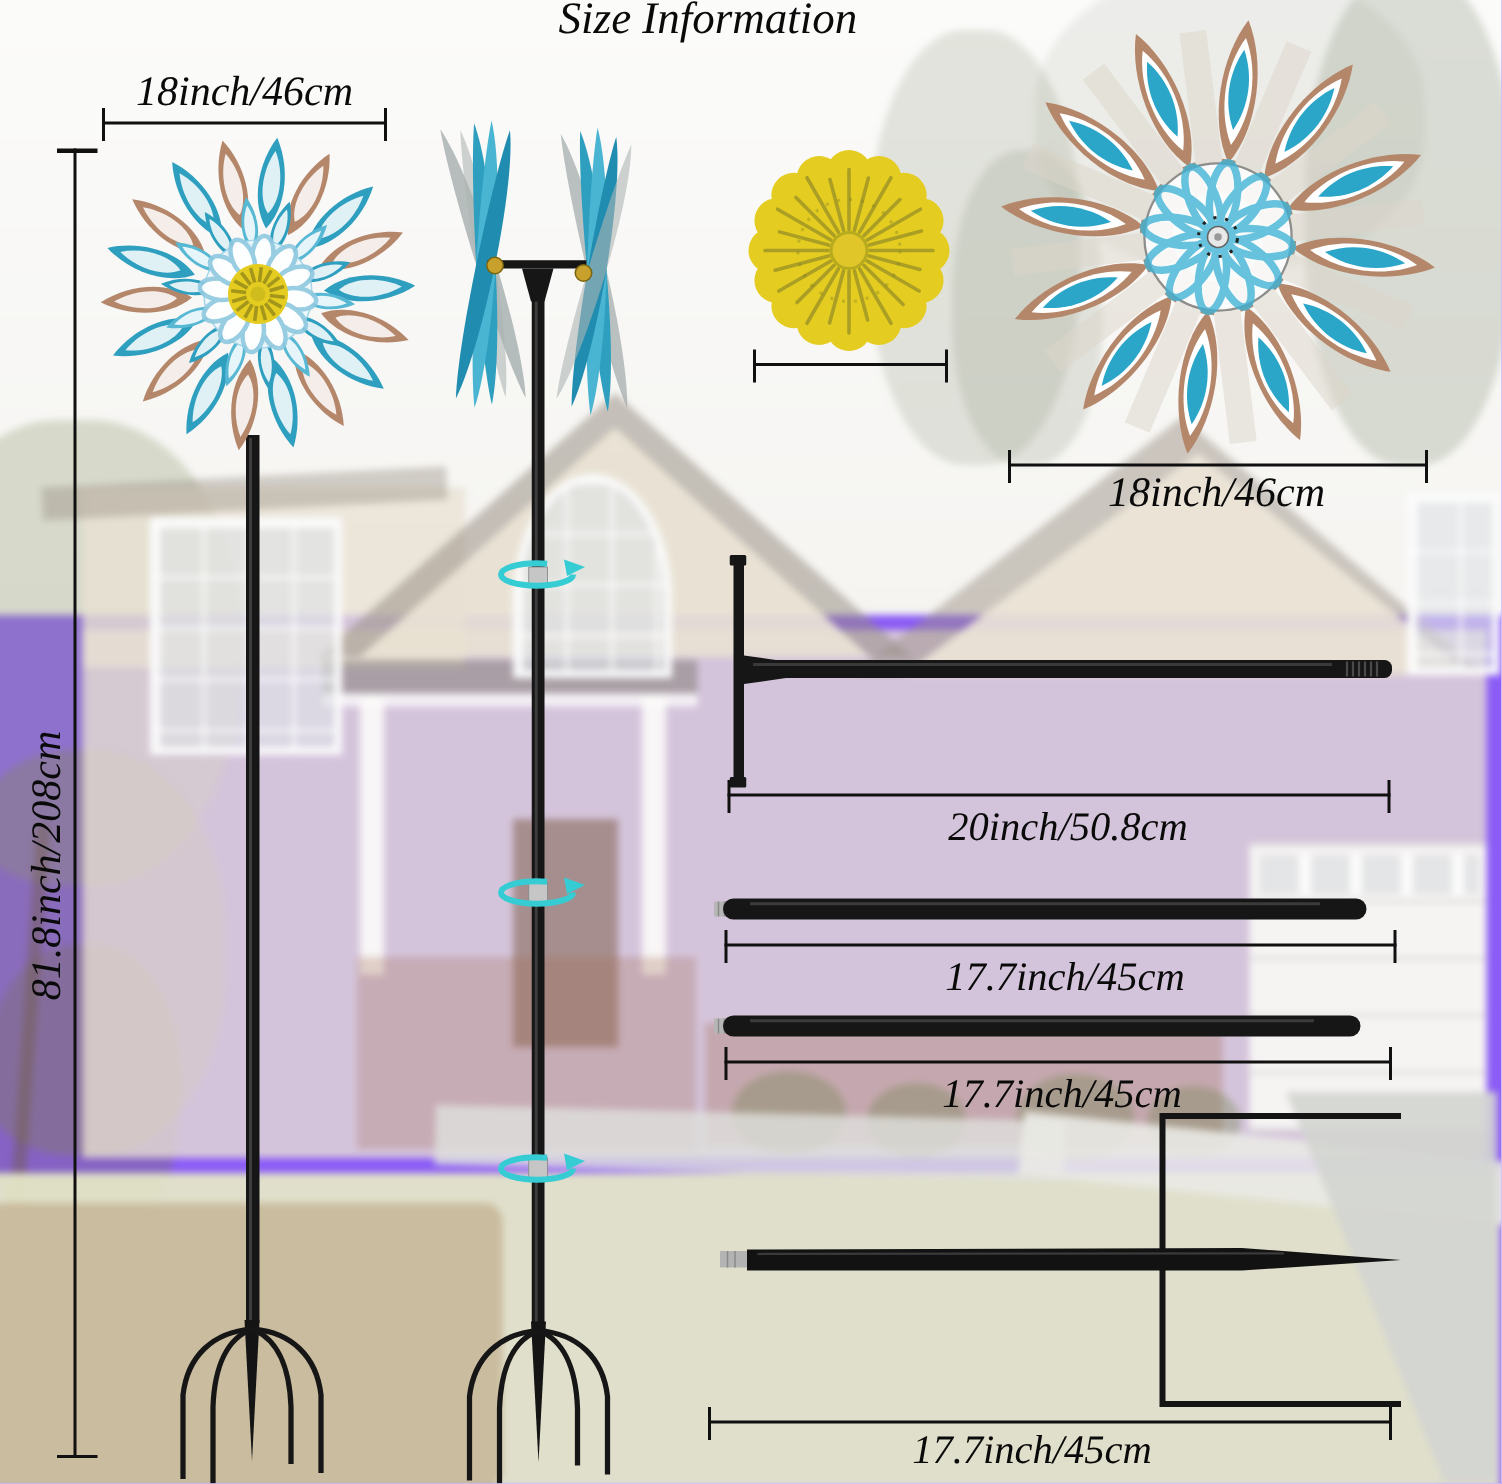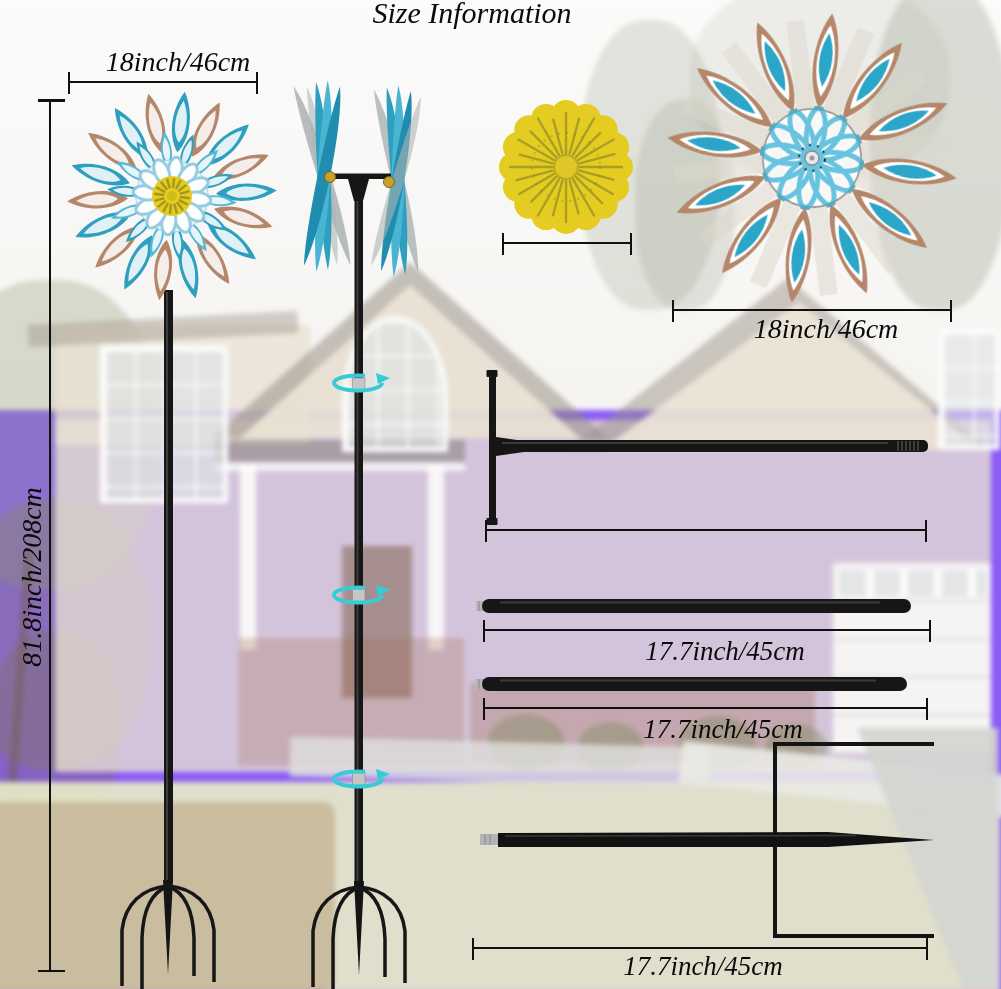--- a/index.html
+++ b/index.html
@@ -66,21 +66,21 @@
   .f-yellow{fill:var(--flower-yellow);} .f-gold{fill:var(--hub-gold);}
   .f-black{fill:var(--pole-black);} .s-cyan{stroke:var(--rotation-arrow-cyan);}
   .f-cyan{fill:var(--rotation-arrow-cyan);} .s-olive{stroke:var(--flower-olive);}
   
   .dimh{position:absolute;z-index:5;border-top:2px solid var(--dimension-ink);}
   .dimh i{position:absolute;top:-11px;width:2px;height:22px;background:var(--dimension-ink);}
   .dimh i.l{left:0;} .dimh i.r{right:0;}
   .dimv{position:absolute;z-index:5;border-left:2px solid var(--dimension-ink);}
   .dimv i{position:absolute;left:-13px;width:27px;height:2.5px;background:var(--dimension-ink);}
   .dimv i.t{top:0;} .dimv i.b{bottom:0;}
-  .lbl{position:absolute;z-index:6;white-space:nowrap;font-size:27px;transform:translateX(-50%);margin-left:15px;}
+  .lbl{position:absolute;z-index:6;white-space:nowrap;font-size:27px;transform:translateX(-50%);}
   .lbl.big{font-size:28px;}
   .lblv{position:absolute;z-index:6;white-space:nowrap;font-size:28px;
         transform:translate(-50%,-50%) rotate(-90deg);}
   .title{position:absolute;z-index:6;left:472px;top:-4px;transform:translateX(-50%);
          font-size:30px;font-weight:400;margin:0;}
 </style>
 </head>
 <body>
 
 <div class="canvas">
@@ -427,20 +427,21 @@
       <i class="l"></i>
       <i class="r"></i>
     </div>
 
   <div class="lbl big" style="left:811px;top:313px;">18inch/46cm</div>
   <div class="dimh" style="left:672px;top:309px;width:280px;">
       <i class="l"></i>
       <i class="r"></i>
     </div>
 
+  <div class="lbl" style="left:712px;top:536px;">20inch/50.8cm</div>
   <div class="dimh" style="left:485px;top:529px;width:442px;">
       <i class="l"></i>
       <i class="r"></i>
     </div>
 
   <div class="lbl" style="left:710px;top:636px;">17.7inch/45cm</div>
   <div class="dimh" style="left:483px;top:629px;width:448px;">
       <i class="l"></i>
       <i class="r"></i>
     </div>

